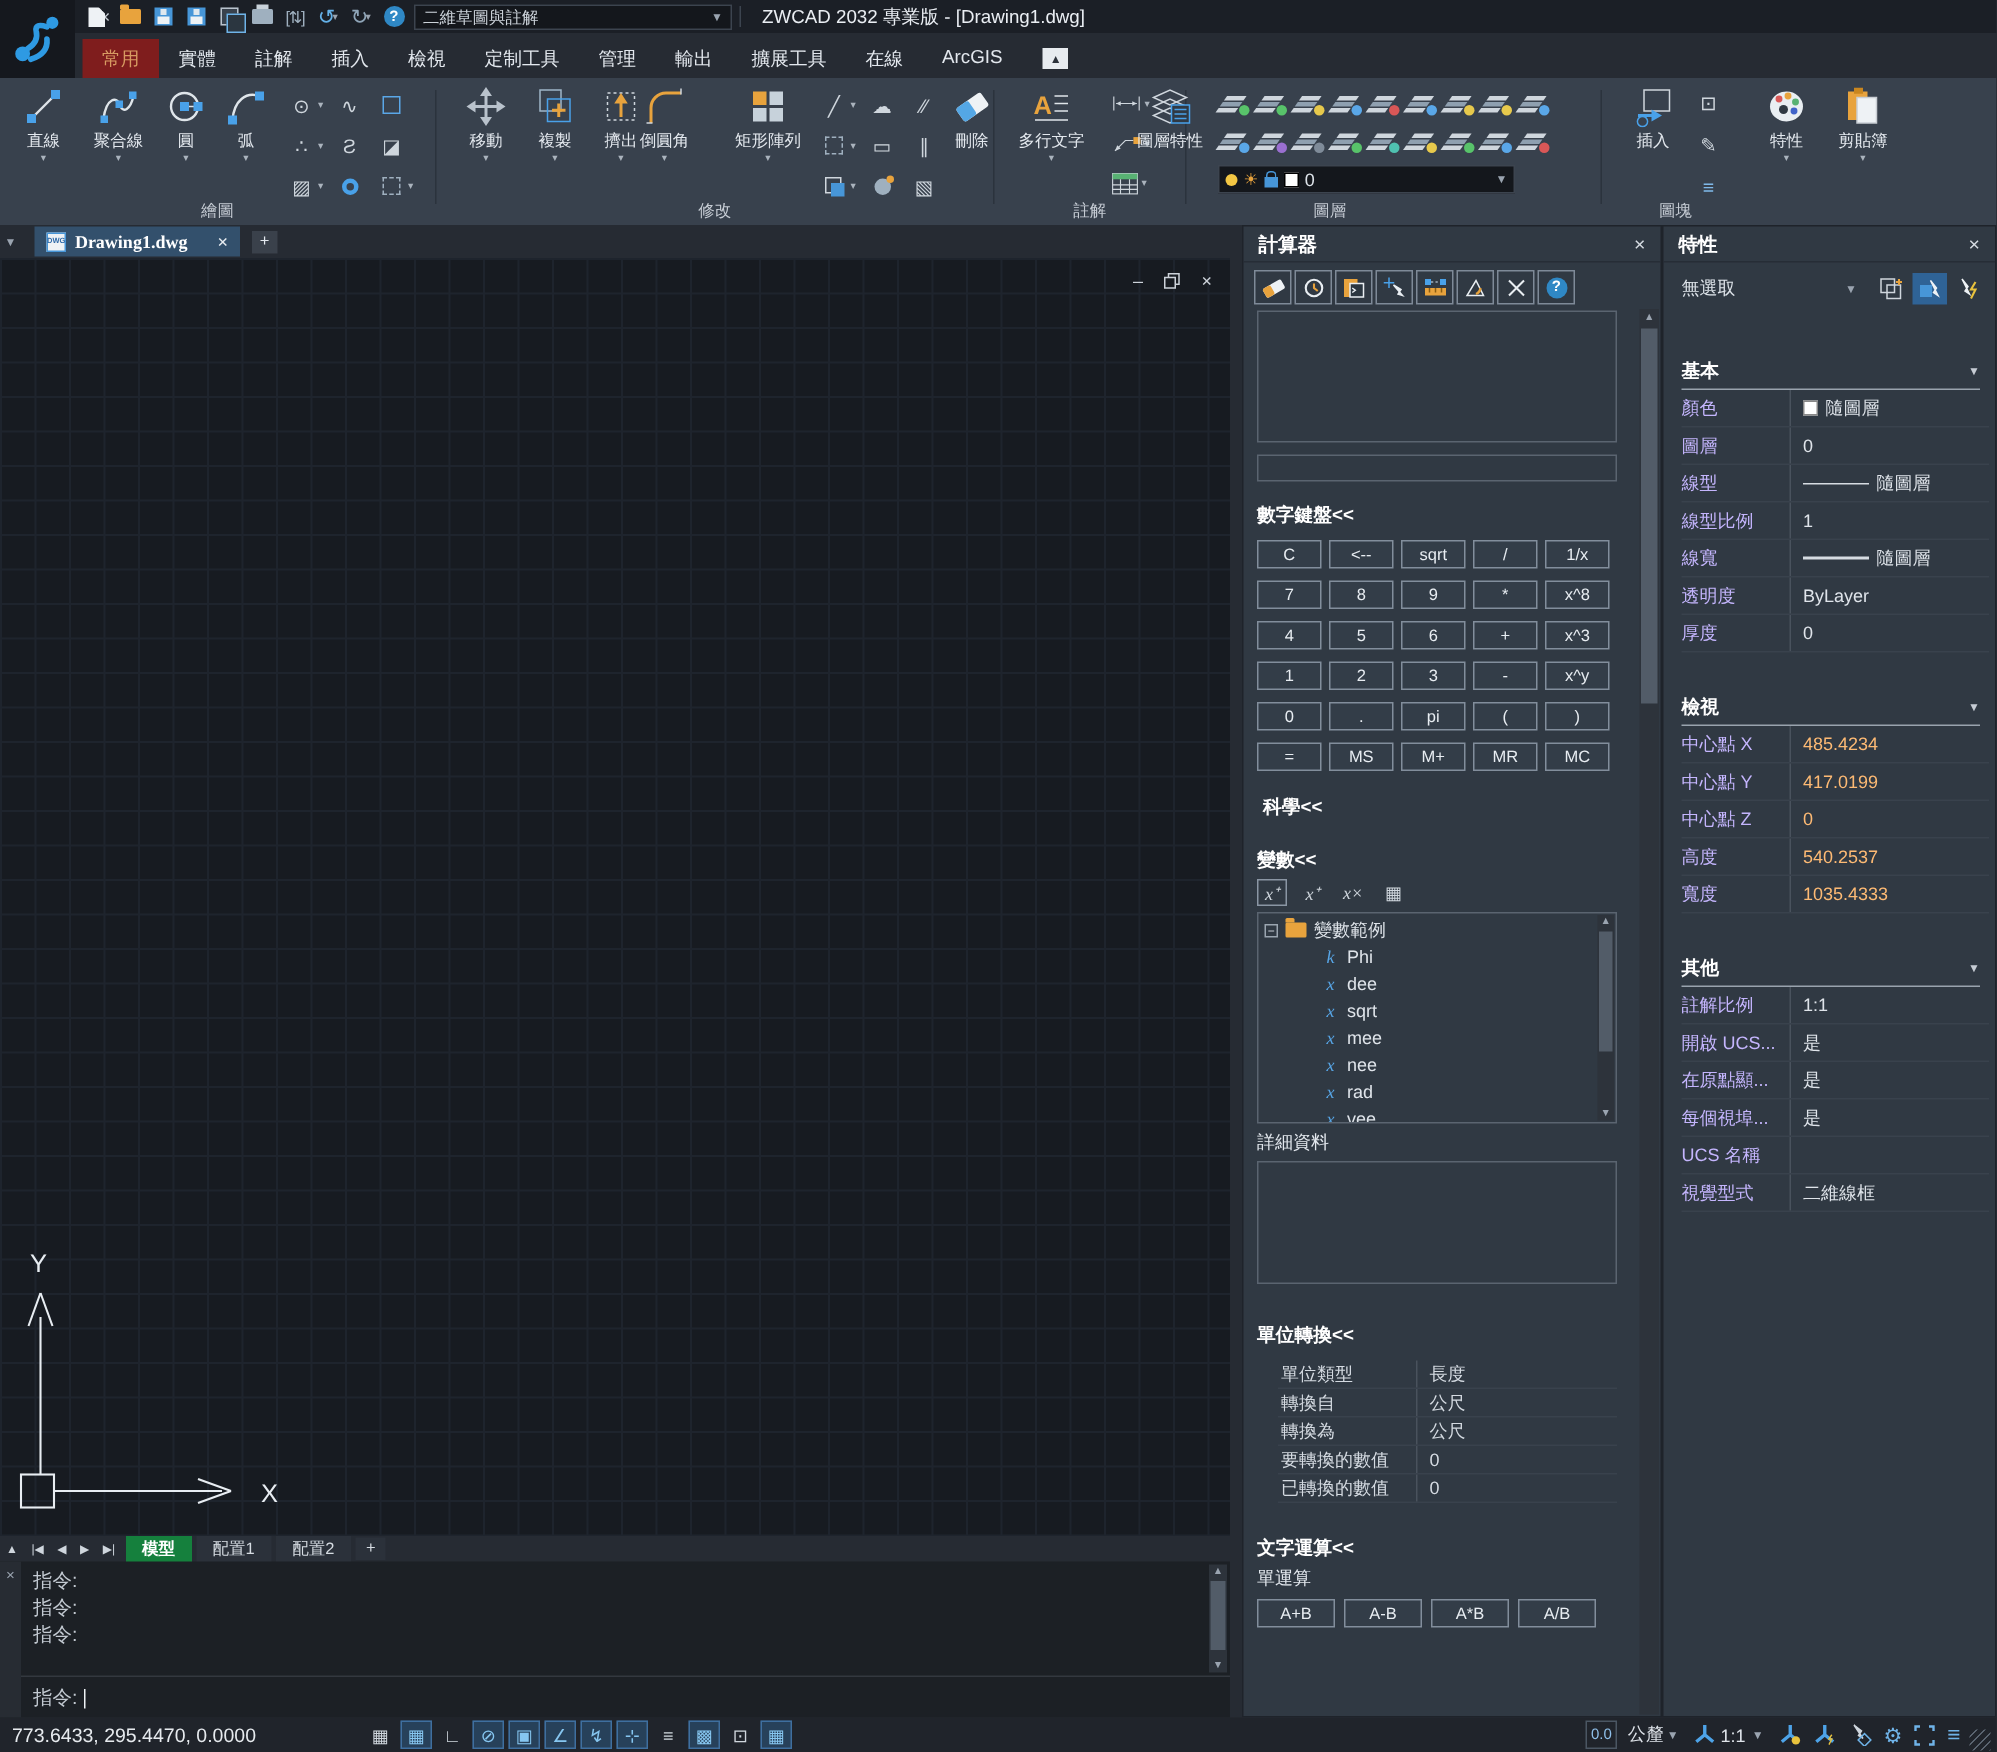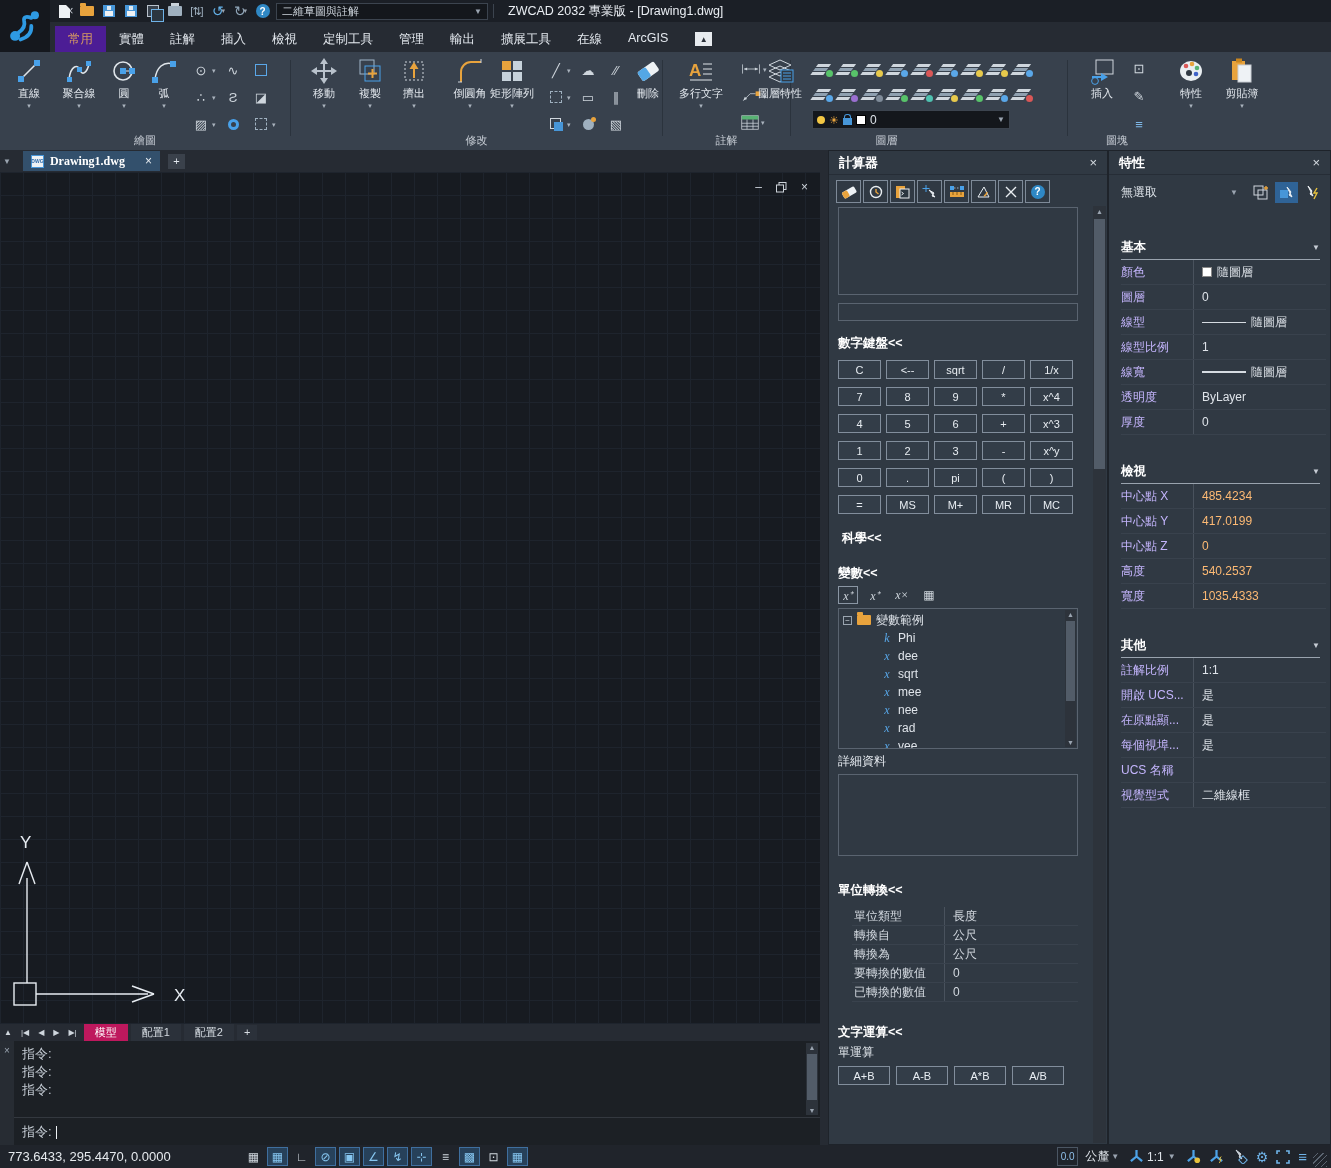--- a/index.html
+++ b/index.html
@@ -31,21 +31,21 @@
   .mini-caret{font-size:7px;color:#9aa4b0;margin-left:-2px}
   .ws-select{width:212px;height:17px;background:#14171c;border:1px solid #3c444f;display:flex;align-items:center;padding:0 5px;color:#ccd3da;font-size:11px}
   .ws-select .cv{margin-left:auto;font-size:8px;color:#9aa4b0}
   .vsep{width:1px;height:14px;background:#3c444f}
   .wtitle{left:508px;top:3px;font-size:12.5px;color:#eaeef3;white-space:nowrap}
   .winbtns{right:2px;top:0;height:22px;display:flex}
   .winbtn{width:28px;height:22px;display:flex;align-items:center;justify-content:center;color:#c9cfd6;font-size:12px}
   
   .tabrow{left:55px;top:26px;height:26px;display:flex;align-items:stretch}
   .tab{padding:5px 13px 6px;color:#e3e8ee;font-size:12.5px;white-space:nowrap}
-  .tab.active{background:#4c1d95;color:#d79b62}
+  .tab.active{background:#7f1d1d;color:#d79b62}
   .collapsebtn{width:17px;height:14px;background:#e7ebef;color:#2b313a;font-size:8px;margin:6px 0 0 14px}
   
   .ribbon{left:0;top:52px;width:1331px;height:98px;background:#38414d}
   .panel{position:absolute;top:0;height:98px}
   .plabel{position:absolute;bottom:2px;left:0;width:100%;text-align:center;font-size:11px;color:#c6ccd4}
   .rsep{position:absolute;top:8px;height:76px;width:1px;background:#2b333d}
   .bigbtn{position:absolute;top:5px;display:flex;flex-direction:column;align-items:center;gap:1px;width:46px}
   .bb-label{font-size:11px;color:#e3e8ee;white-space:nowrap}
   .dcaret{font-size:7px;color:#aab3bd;line-height:7px}
   .srow{position:absolute;display:flex;align-items:center;gap:2px}
@@ -75,21 +75,21 @@
   .dwgic{width:13px;height:13px;background:#eef2f5;border:1px solid #4796d8;color:#2f6aa8;font-size:5px;font-weight:bold;display:inline-flex;align-items:center;justify-content:center;font-family:"Liberation Sans",sans-serif}
   .newtab{width:17px;height:15px;background:#3a414b;color:#e3e8ee;font-size:11px;margin-left:8px}
   .canvas{left:0;top:172px;width:820px;height:852px;background:#171b21;
     background-image:linear-gradient(#1e242d 1px,transparent 1px),linear-gradient(90deg,#1e242d 1px,transparent 1px);
     background-size:23px 23px}
   .cwin{position:absolute;right:12px;top:8px;display:flex;gap:14px;color:#cdd3da;align-items:center}
   
   .lbar{left:0;top:1024px;width:820px;height:17px;background:#262b33;display:flex;align-items:center;font-size:11px;gap:1px}
   .lnav{color:#cfd6dd;font-size:8px;padding:0 4px}
   .ltab{padding:1px 11px 2px;background:#2b313a;color:#d6dce2;margin-left:2px}
-  .ltab.active{background:#be185d;color:#fff;font-weight:normal}
+  .ltab.active{background:#15803d;color:#fff;font-weight:bold}
   
   .cmd{left:0;top:1041px;width:820px;height:104px;background:#1c2025}
   .cmdstrip{position:absolute;left:0;top:0;width:14px;height:104px;background:#272c33;display:flex;justify-content:center;padding-top:4px;color:#9aa4b0;font-size:10px}
   .cline{position:absolute;left:22px;color:#c3cad2;font-size:13px}
   .cmddiv{position:absolute;left:14px;right:0;top:76px;border-top:1px solid #33383f}
   .caret2{display:inline-block;width:1px;height:13px;background:#eef2f5;margin-left:4px;vertical-align:middle}
   .sb{background:#2d333b;position:absolute}
   .sbthumb{position:absolute;left:1px;right:1px;background:#525c68}
   .sbarrow{position:absolute;left:0;width:100%;text-align:center;font-size:7px;color:#9aa4b0}
   
@@ -306,21 +306,21 @@
     </div>
     <div class="bigbtn" style="left:100px">
       <svg width="28" height="28" viewBox="0 0 28 28">
           <rect x="5" y="5" width="18" height="18" fill="none" stroke="#cfd6dd" stroke-dasharray="2 2"></rect>
           <path d="M14 21 V10" stroke="#e8a33d" stroke-width="2"></path>
           <polygon points="14,5 9.5,12 18.5,12" fill="#e8a33d"></polygon>
         </svg>
       <span class="bb-label">擠出</span>
         <span class="dcaret">▾</span>
     </div>
-    <div class="bigbtn" style="left:155px;width:48px">
+    <div class="bigbtn" style="left:128px;width:48px">
       <svg width="28" height="28" viewBox="0 0 28 28">
           <path d="M5 25 V15 A10 10 0 0 1 15 5 H25" stroke="#e8a33d" stroke-width="2" fill="none"></path>
           <path d="M2 25 h4 M25 2 v4" stroke="#cfd6dd"></path>
         </svg>
       <span class="bb-label">倒圓角</span>
         <span class="dcaret">▾</span>
     </div>
     <div class="bigbtn" style="left:192px;width:58px">
       <svg width="28" height="28" viewBox="0 0 28 28">
           <rect x="4" y="4" width="9" height="9" fill="#e8a33d"></rect>
@@ -697,21 +697,21 @@
     <div class="kgrid">
       <div class="cbtn">C</div>
       <div class="cbtn">&lt;--</div>
       <div class="cbtn">sqrt</div>
       <div class="cbtn">/</div>
       <div class="cbtn">1/x</div>
       <div class="cbtn">7</div>
       <div class="cbtn">8</div>
       <div class="cbtn">9</div>
       <div class="cbtn">*</div>
-      <div class="cbtn">x^4</div>
+      <div class="cbtn">x^8</div>
       <div class="cbtn">4</div>
       <div class="cbtn">5</div>
       <div class="cbtn">6</div>
       <div class="cbtn">+</div>
       <div class="cbtn">x^3</div>
       <div class="cbtn">1</div>
       <div class="cbtn">2</div>
       <div class="cbtn">3</div>
       <div class="cbtn">-</div>
       <div class="cbtn">x^y</div>

